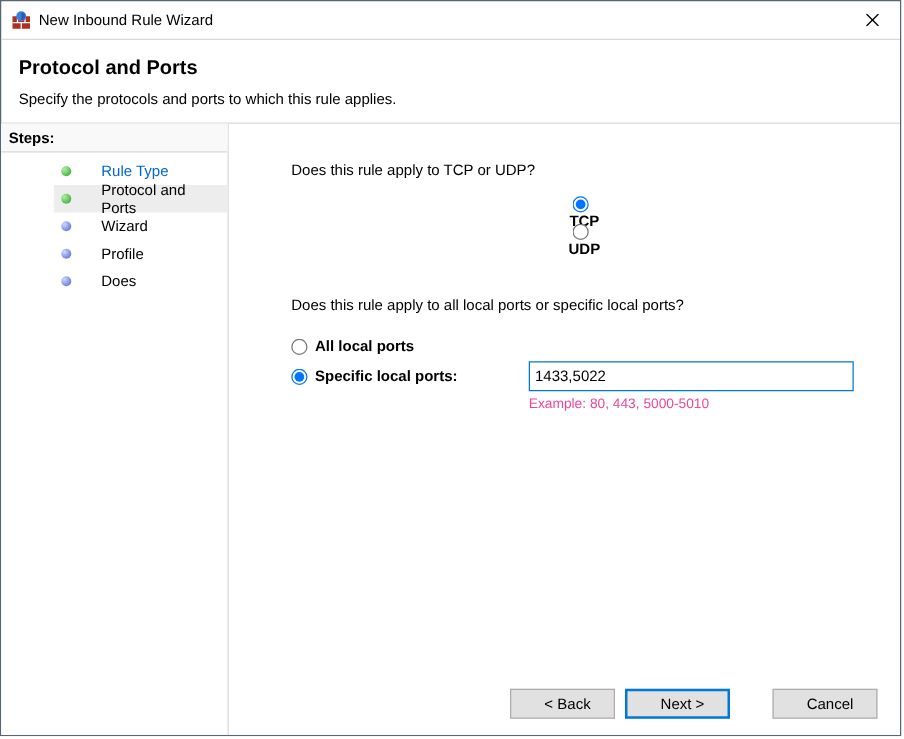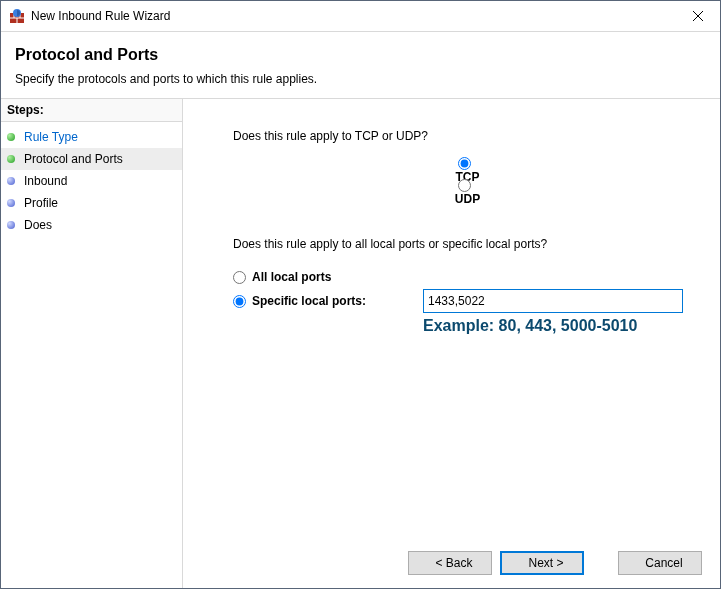--- a/index.html
+++ b/index.html
@@ -77,21 +77,22 @@
     background: #f9f9f9;
   }
   .steps-list {
     padding: 4px 0;
   }
   .step-item {
     display: flex;
     align-items: center;
     height: 22px;
     padding: 0 6px;
-    gap: 9px;
+    gap: 24px;
+    margin-left: 42px;
   }
   .step-item.selected {
     background: #ededed;
   }
   .step-item .bullet {
     width: 8px;
     height: 8px;
     border-radius: 50%;
     flex-shrink: 0;
   }
@@ -153,24 +154,23 @@
     width: 250px;
     height: 20px;
     border: 1px solid #0078d7;
     padding: 1px 4px;
     font-family: inherit;
     font-size: 12px;
     box-sizing: content-box;
   }
   .example-row {
     padding-left: 190px;
-    font-size: 16px;
+    font-size: 11px;
     margin-top: 4px;
-    color: #0c4a6e;
-    font-weight: bold;
+    color: #ec4899;
   }
   .button-bar {
     height: 50px;
     display: flex;
     align-items: center;
     justify-content: flex-end;
     gap: 8px;
     padding-right: 18px;
   }
   .button-bar button {
@@ -231,21 +231,21 @@
         <div class="step-item done">
           <span class="bullet on"></span>
           <span class="label">Rule Type</span>
         </div>
         <div class="step-item selected">
           <span class="bullet on"></span>
           <span class="label">Protocol and Ports</span>
         </div>
         <div class="step-item">
           <span class="bullet off"></span>
-          <span class="label">Inbound</span>
+          <span class="label">Wizard</span>
         </div>
         <div class="step-item">
           <span class="bullet off"></span>
           <span class="label">Profile</span>
         </div>
         <div class="step-item">
           <span class="bullet off"></span>
           <span class="label">Does</span>
         </div>
       </div>

